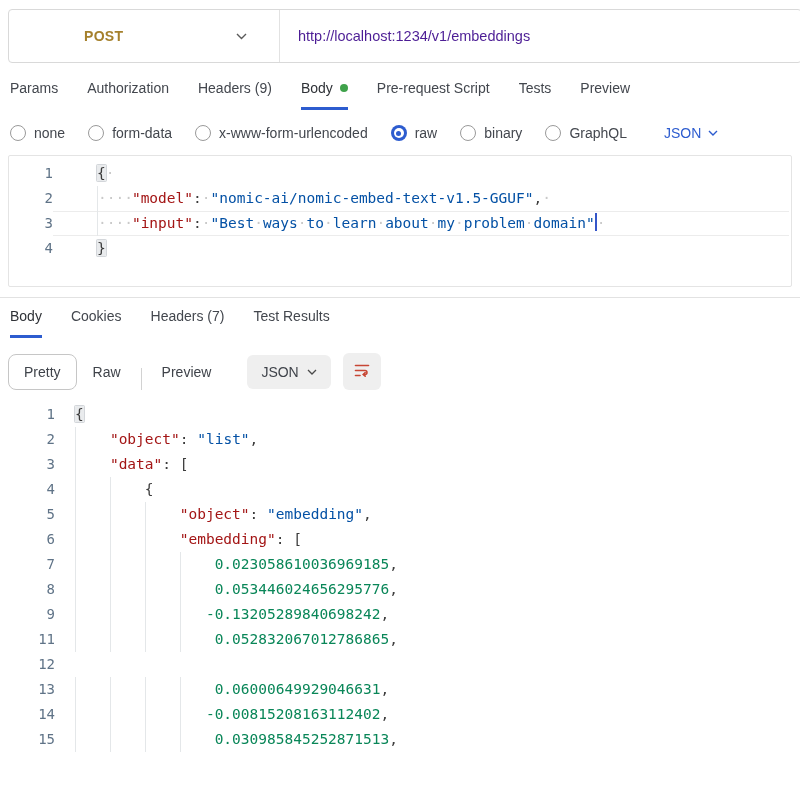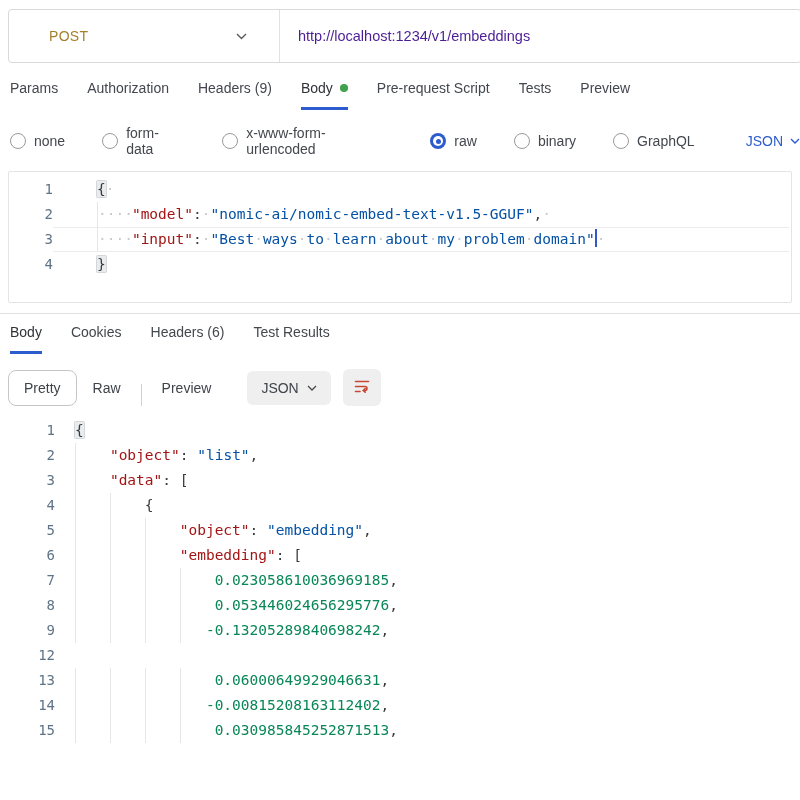--- a/index.html
+++ b/index.html
@@ -3,34 +3,34 @@
 <meta charset="utf-8">
 <style>
   * { margin:0; padding:0; box-sizing:border-box; }
   html,body { width:800px; height:800px; background:#ffffff; overflow:hidden;
     font-family:"Liberation Sans", sans-serif; color:#3c3c3c; }
 
   
   .url-bar { margin:9px 0 0 8px; width:calc(100% - 6px); height:54px;
     border:1px solid #d9d9d9; border-radius:4px; display:flex; align-items:stretch; background:#fff; }
   .method-box { display:flex; align-items:center; width:270px; padding:0 0 0 40px; cursor:pointer; }
-  .method-label { font-size:14px; font-weight:400; letter-spacing:.3px; color:var(--method-color); }
+  .method-label { font-size:14px; font-weight:700; letter-spacing:.3px; color:var(--method-color);margin-left:35px; }
   .method-box .chev { margin-left:auto; margin-right:32px; }
   .vsep { width:1px; background:#e2e2e2; }
   .url-text { display:flex; align-items:center; padding-left:18px; font-size:14.5px; color:#4c1d95; flex:1; }
 
   
   .req-tabs { display:flex; gap:29px; padding-left:10px; margin-top:17px; }
   .tab { font-size:14px; color:#43474e; padding-bottom:11px; border-bottom:3px solid transparent;
     display:flex; align-items:center; gap:7px; cursor:pointer; white-space:nowrap; }
   .tab.active { color:#2f3237; border-bottom-color:var(--accent); }
   .dot { width:8px; height:8px; border-radius:50%; background:var(--dot-green); display:inline-block; }
 
   
-  .body-type-row { display:flex; align-items:center; gap:37px; padding-left:10px; margin-top:15px; }
+  .body-type-row { display:flex; align-items:center; gap:23px; padding-left:10px; margin-top:15px; }
   .radio-item { display:flex; align-items:center; gap:8px; font-size:14px; color:#43474e; cursor:pointer; }
   .radio { width:16px; height:16px; border-radius:50%; border:1px solid #9a9a9a; background:#fff; position:relative; flex:0 0 auto; }
   .radio.sel { border:none; background:var(--accent); }
   .radio.sel::before { content:""; position:absolute; inset:3px; border-radius:50%; background:#fff; }
   .radio.sel::after  { content:""; position:absolute; inset:5.5px; border-radius:50%; background:var(--accent); }
   .lang-link { display:flex; align-items:center; gap:7px; color:var(--accent); font-size:14px; margin-left:14px; cursor:pointer; }
 
   
   .editor { font-family:"DejaVu Sans Mono","Liberation Mono",monospace; font-size:14.5px; }
   .request-editor { margin:14px 8px 0 8px; border:1px solid #e4e4e4; border-radius:2px;
@@ -157,21 +157,21 @@
 <div class="hsep"></div>
 
 <div class="req-tabs res-tabs" id="res-tabs">
     <div class="tab active">
       <span>Body</span>
     </div>
     <div class="tab">
       <span>Cookies</span>
     </div>
     <div class="tab">
-      <span>Headers (6)</span>
+      <span>Headers (7)</span>
     </div>
     <div class="tab">
       <span>Test Results</span>
     </div>
   </div>
 
 <div class="res-toolbar">
   <span id="view-btns" style="display:flex;align-items:flex-end;">
       <span class="view-btn active">Pretty</span>
       <span class="view-btn">Raw</span>
@@ -203,17 +203,18 @@
 <div class="editor response-editor" id="response-editor">
     <div class="code-line"><span class="gutter">1</span><span class="lc"><span class="tk-punc bracket-hl">{</span></span></div>
     <div class="code-line"><span class="gutter">2</span><span class="lc"><span class="iguide" style="width: 4ch;"></span><span class="tk-key">"object"</span><span class="tk-punc">:</span><span> </span><span class="tk-str">"list"</span><span class="tk-punc">,</span></span></div>
     <div class="code-line"><span class="gutter">3</span><span class="lc"><span class="iguide" style="width: 4ch;"></span><span class="tk-key">"data"</span><span class="tk-punc">:</span><span> </span><span class="tk-punc">[</span></span></div>
     <div class="code-line"><span class="gutter">4</span><span class="lc"><span class="iguide" style="width: 4ch;"></span><span class="iguide" style="width: 4ch;"></span><span class="tk-punc">{</span></span></div>
     <div class="code-line"><span class="gutter">5</span><span class="lc"><span class="iguide" style="width: 4ch;"></span><span class="iguide" style="width: 4ch;"></span><span class="iguide" style="width: 4ch;"></span><span class="tk-key">"object"</span><span class="tk-punc">:</span><span> </span><span class="tk-str">"embedding"</span><span class="tk-punc">,</span></span></div>
     <div class="code-line"><span class="gutter">6</span><span class="lc"><span class="iguide" style="width: 4ch;"></span><span class="iguide" style="width: 4ch;"></span><span class="iguide" style="width: 4ch;"></span><span class="tk-key">"embedding"</span><span class="tk-punc">:</span><span> </span><span class="tk-punc">[</span></span></div>
     <div class="code-line"><span class="gutter">7</span><span class="lc"><span class="iguide" style="width: 4ch;"></span><span class="iguide" style="width: 4ch;"></span><span class="iguide" style="width: 4ch;"></span><span class="iguide" style="width: 4ch;"></span><span class="tk-num">0.023058610036969185</span><span class="tk-punc">,</span></span></div>
     <div class="code-line"><span class="gutter">8</span><span class="lc"><span class="iguide" style="width: 4ch;"></span><span class="iguide" style="width: 4ch;"></span><span class="iguide" style="width: 4ch;"></span><span class="iguide" style="width: 4ch;"></span><span class="tk-num">0.053446024656295776</span><span class="tk-punc">,</span></span></div>
     <div class="code-line"><span class="gutter">9</span><span class="lc"><span class="iguide" style="width: 4ch;"></span><span class="iguide" style="width: 4ch;"></span><span class="iguide" style="width: 4ch;"></span><span class="iguide" style="width: 3ch;"></span><span class="tk-num">-0.13205289840698242</span><span class="tk-punc">,</span></span></div>
+    <div class="code-line"><span class="gutter">11</span><span class="lc"><span class="iguide" style="width: 4ch;"></span><span class="iguide" style="width: 4ch;"></span><span class="iguide" style="width: 4ch;"></span><span class="iguide" style="width: 4ch;"></span><span class="tk-num">0.052832067012786865</span><span class="tk-punc">,</span></span></div>
     <div class="code-line"><span class="gutter">12</span></div>
     <div class="code-line"><span class="gutter">13</span><span class="lc"><span class="iguide" style="width: 4ch;"></span><span class="iguide" style="width: 4ch;"></span><span class="iguide" style="width: 4ch;"></span><span class="iguide" style="width: 4ch;"></span><span class="tk-num">0.06000649929046631</span><span class="tk-punc">,</span></span></div>
     <div class="code-line"><span class="gutter">14</span><span class="lc"><span class="iguide" style="width: 4ch;"></span><span class="iguide" style="width: 4ch;"></span><span class="iguide" style="width: 4ch;"></span><span class="iguide" style="width: 3ch;"></span><span class="tk-num">-0.00815208163112402</span><span class="tk-punc">,</span></span></div>
     <div class="code-line"><span class="gutter">15</span><span class="lc"><span class="iguide" style="width: 4ch;"></span><span class="iguide" style="width: 4ch;"></span><span class="iguide" style="width: 4ch;"></span><span class="iguide" style="width: 4ch;"></span><span class="tk-num">0.030985845252871513</span><span class="tk-punc">,</span></span></div>
   </div>
 
 </body></html>

